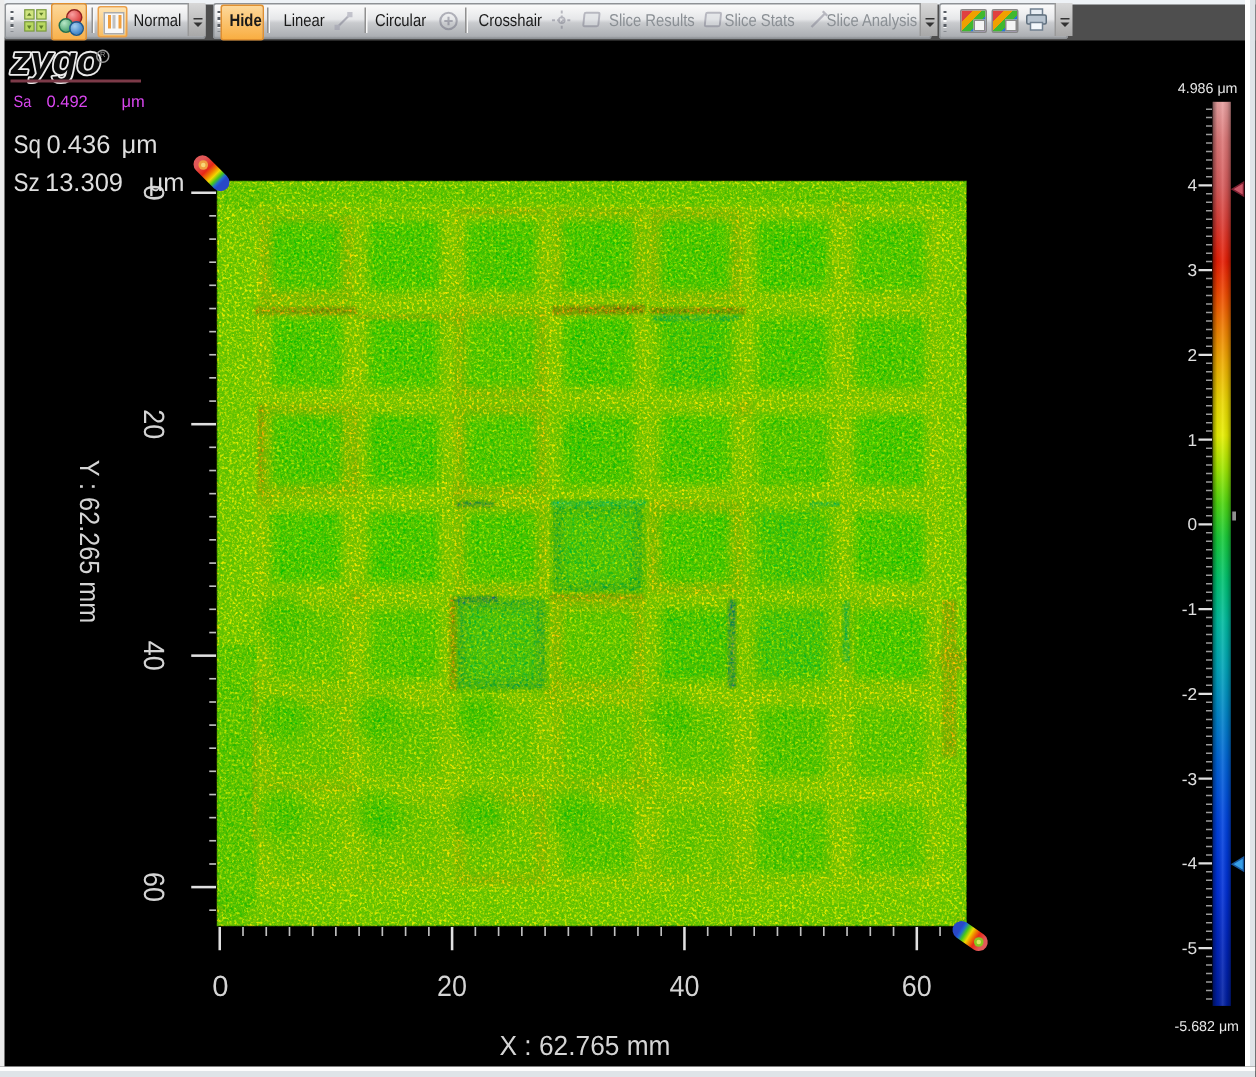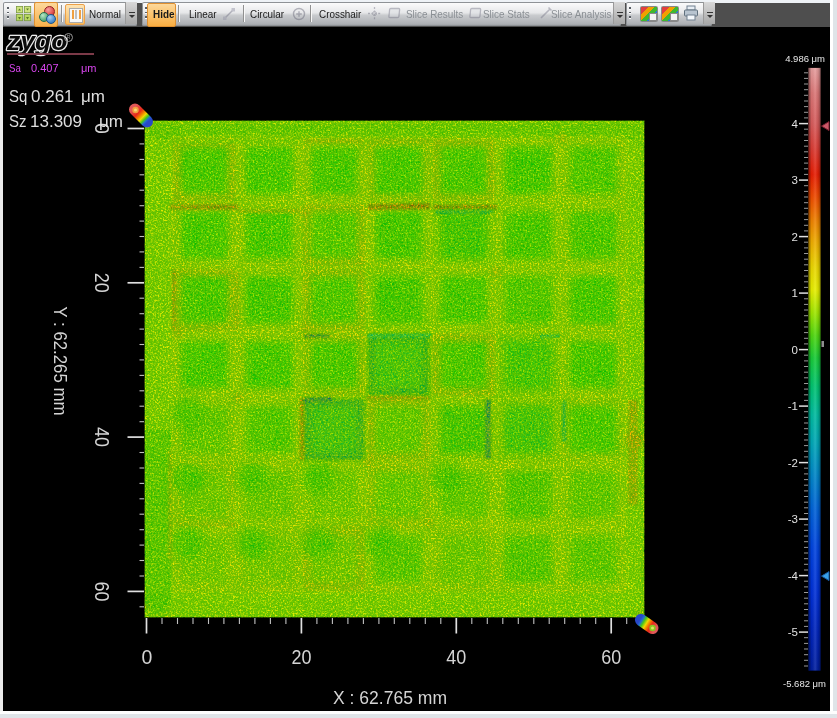--- a/index.html
+++ b/index.html
@@ -460,26 +460,26 @@
 <path d="M 821.5 576.1 L 829 571.6 L 829 580.6 Z" fill="#38a0e8" stroke="#1858a0" stroke-width="1"></path>
 <rect x="821.5" y="341" width="2.5" height="6" fill="#909090"></rect>
     </svg>
 <svg width="100" height="34" style="position:absolute;left:0;top:26px" xmlns="http://www.w3.org/2000/svg">
       <text x="7" y="23.5" font-family="Liberation Sans, sans-serif" font-weight="bold" font-style="italic" font-size="26.5" fill="#0c0c0c" stroke="#ececec" stroke-width="2.4" paint-order="stroke" stroke-linejoin="round">zygo</text>
     </svg>
     <div style="position:absolute;left:64px;top:33px;width:7px;height:7px;border:1px solid #989898;border-radius:50%;color:#989898;font-size:5px;line-height:7px;text-align:center;font-style:normal">R</div>
     <div style="position:absolute;left:7px;top:52.5px;width:87px;height:2.5px;background:#7c3a48"></div>
     <div style="position:absolute;left:0;top:62px;width:140px;height:22px;font-size:11px;color:#d946ef">
       <span style="position:absolute;left:9px;transform:scaleX(0.88);transform-origin:0 50%">Sa</span>
-      <span style="position:absolute;left:31px">0.407</span>
+      <span style="position:absolute;left:31px">0.492</span>
       <span style="position:absolute;left:81px">μm</span>
     </div>
     <div style="position:absolute;left:0;top:87px;width:140px;height:22px;font-size:17px;color:#dedede">
       <span style="position:absolute;left:9px;transform:scaleX(0.88);transform-origin:0 50%">Sq</span>
-      <span style="position:absolute;left:31px">0.261</span>
+      <span style="position:absolute;left:31px">0.436</span>
       <span style="position:absolute;left:81px">μm</span>
     </div>
     <div style="position:absolute;left:0;top:112px;width:140px;height:22px;font-size:17px;color:#dedede">
       <span style="position:absolute;left:9px;transform:scaleX(0.88);transform-origin:0 50%">Sz</span>
       <span style="position:absolute;left:30px">13.309</span>
       <span style="position:absolute;left:99px">μm</span>
     </div>
 <div id="toolbar" style="position:absolute;left:0;top:0;width:837px;height:15px">
       <div style="position:absolute;left:0;top:0;width:837px;height:27px;background:#4e4e4e"></div>
       <div style="position:absolute;left:0;top:0;width:837px;height:3px;background:#eef2f6"></div>

